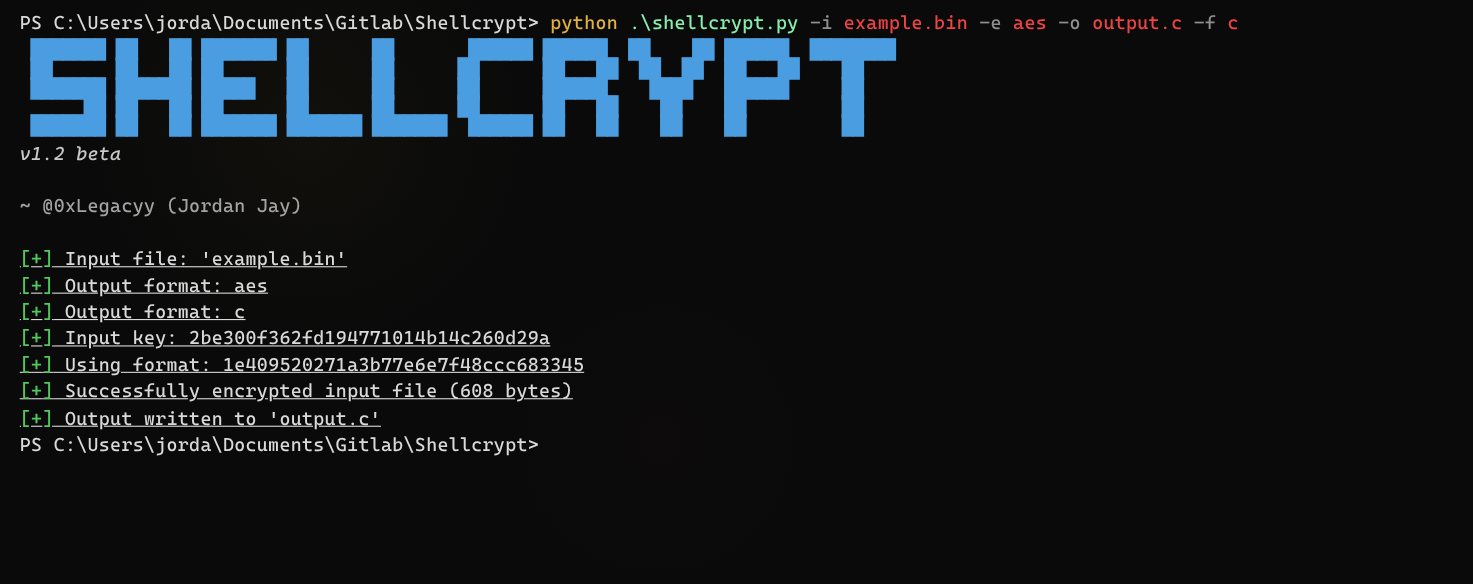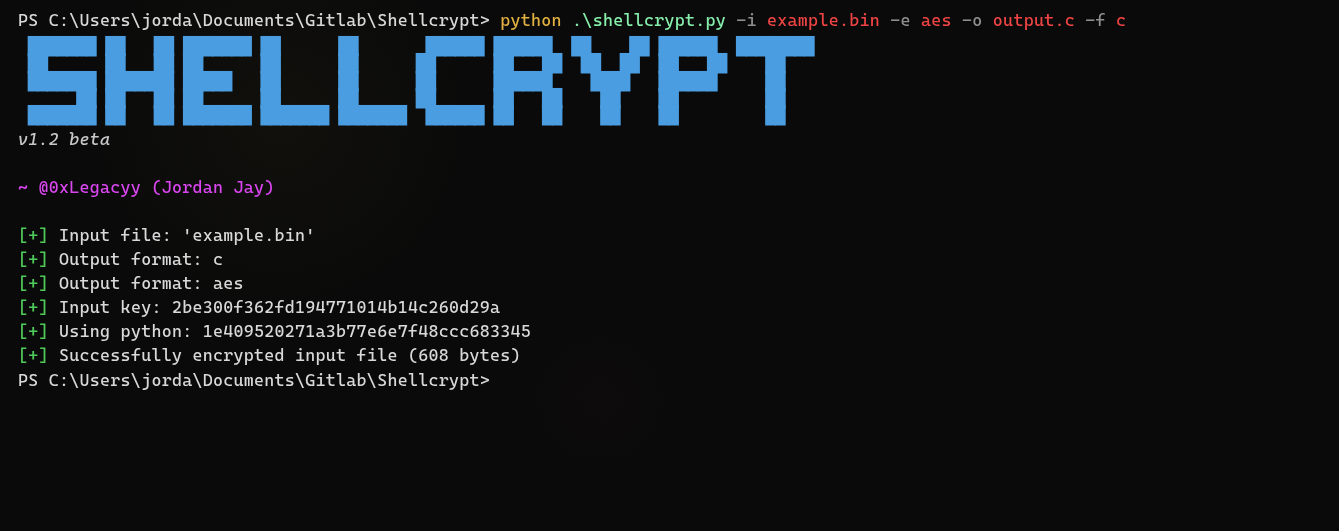--- a/index.html
+++ b/index.html
@@ -52,24 +52,25 @@
       white-space: pre;
       letter-spacing: -0.7px;
       margin: 6px 0 2px 0;
       font-weight: bold;
     }
     .version {
       color: #c8c8c8;
       font-style: italic;
     }
     .author {
-      color: #d946ef;
+      color: #a3a3a3;
     }
     .output-line {
       color: #d9d9d9;
+      text-decoration: underline;
     }
     .spacer {
       height: 24px;
     }
   </style>
 </head>
 <body>
 
 <div class="line"><span class="prompt">PS C:\Users\jorda\Documents\Gitlab\Shellcrypt&gt; </span><span class="cmd-yellow">python</span><span class="cmd-default"> .\shellcrypt.py </span><span class="cmd-gray">-i</span><span class="cmd-green"> example.bin </span><span class="cmd-gray">-e</span><span class="cmd-green"> aes </span><span class="cmd-gray">-o</span><span class="cmd-green"> output.c </span><span class="cmd-gray">-f</span><span class="cmd-green"> c</span></div>
 
@@ -82,20 +83,21 @@
 <div class="line version">v1.2 beta</div>
 
 <div class="spacer"></div>
 
 <div class="line author">~ @0xLegacyy (Jordan Jay)</div>
 
 <div class="spacer"></div>
 
 <div id="output-container">
     <div class="line output-line"><span class="bracket-green">[</span><span class="bracket-green">+</span><span class="bracket-green">]</span><span> Input file: 'example.bin'</span></div>
+    <div class="line output-line"><span class="bracket-green">[</span><span class="bracket-green">+</span><span class="bracket-green">]</span><span> Output format: aes</span></div>
     <div class="line output-line"><span class="bracket-green">[</span><span class="bracket-green">+</span><span class="bracket-green">]</span><span> Output format: c</span></div>
-    <div class="line output-line"><span class="bracket-green">[</span><span class="bracket-green">+</span><span class="bracket-green">]</span><span> Output format: aes</span></div>
     <div class="line output-line"><span class="bracket-green">[</span><span class="bracket-green">+</span><span class="bracket-green">]</span><span> Input key: 2be300f362fd194771014b14c260d29a</span></div>
-    <div class="line output-line"><span class="bracket-green">[</span><span class="bracket-green">+</span><span class="bracket-green">]</span><span> Using python: 1e409520271a3b77e6e7f48ccc683345</span></div>
+    <div class="line output-line"><span class="bracket-green">[</span><span class="bracket-green">+</span><span class="bracket-green">]</span><span> Using format: 1e409520271a3b77e6e7f48ccc683345</span></div>
     <div class="line output-line"><span class="bracket-green">[</span><span class="bracket-green">+</span><span class="bracket-green">]</span><span> Successfully encrypted input file (608 bytes)</span></div>
+    <div class="line output-line"><span class="bracket-green">[</span><span class="bracket-green">+</span><span class="bracket-green">]</span><span> Output written to 'output.c'</span></div>
   </div>
 
 <div class="line"><span class="prompt">PS C:\Users\jorda\Documents\Gitlab\Shellcrypt&gt;</span></div>
 
 </body></html>

